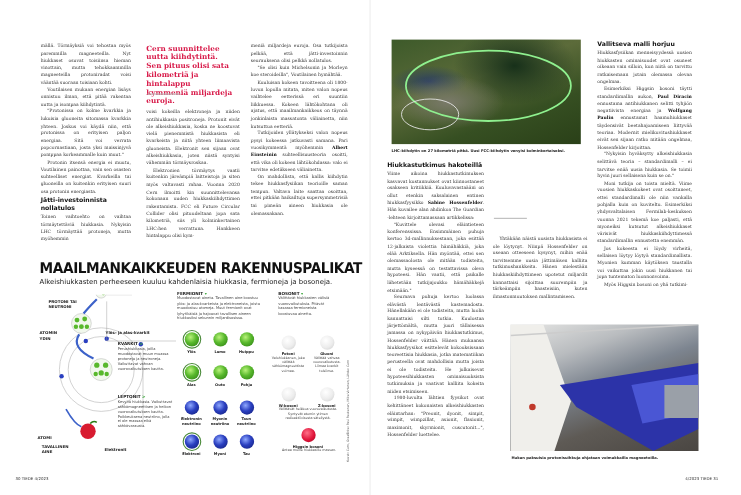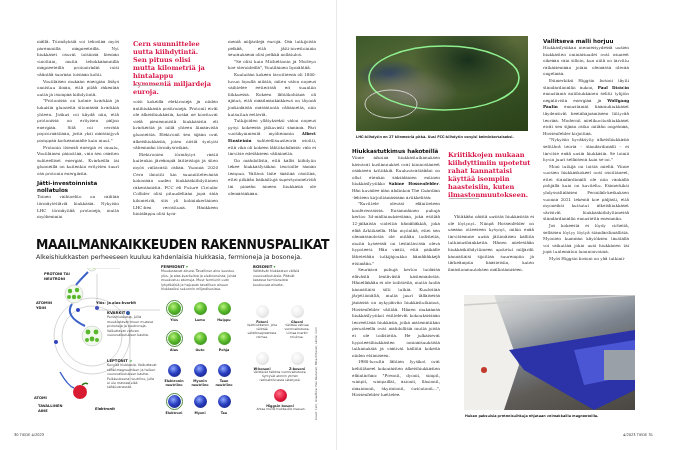--- a/index.html
+++ b/index.html
@@ -48,21 +48,21 @@
 
   <div class="col" style="left:37px;top:39px;width:82px;">
     <p class="first">mällä. Törmäyksiä voi tehostaa myös paremmilla magneeteilla. Nyt hiukkaset osuvat toisiinsa hieman vinottain, mutta tehokkaammilla magneeteilla protoniradat voisi vääntää suoraan toisiaan kohti.</p>
     <p>Voutilaisen mukaan energian lisäys onnistuu ilman, että pitää rakentaa uutta ja isompaa kiihdytintä.</p>
     <p>"Protonissa on kolme kvarkkia ja lukuisia gluoneita sitomassa kvarkkia yhteen. Joskus voi käydä niin, että protonissa on erityisen paljon energiaa. Sitä voi verrata popcornastiaan, josta yksi maissinjyvä pomppaa korkeammalle kuin muut."</p>
     <p>Protonin itsensä energia ei muutu, Voutilainen painottaa, vain sen osasten suhteelliset energiat. Kvarkeilla tai gluoneilla on kuitenkin erityisen suuri osa protonin energiasta.</p>
     <div class="sub">Jätti-investoinnista nollatulos</div>
     <p class="first">Toinen vaihtoehto on vaihtaa törmäytettäviä hiukkasia. Nykyisin LHC törmäyttää protoneja, mutta myöhemmin</p>
   </div>
 
-  <div class="pull" style="left:133px;top:40px;width:80px;">Cern suunnittelee uutta kiihdytintä. Sen pituus olisi mutta kilometriä ja hintalappu kymmeniä miljardeja euroja.</div>
+  <div class="pull" style="left:133px;top:40px;width:80px;">Cern suunnittelee uutta kiihdytintä. Sen pituus olisi sata kilometriä ja hintalappu kymmeniä miljardeja euroja.</div>
   <div class="pull-rule" style="left:134px;top:85px;width:30px;"></div>
 
   <div class="col" style="left:133px;top:99px;width:85px;">
     <p class="first">voisi kokeilla elektroneja ja niiden antihiukkasia positroneja. Protonit eivät ole alkeishiukkasia, koska ne koostuvat vielä pienemmistä hiukkasista eli kvarkeista ja niitä yhteen liimaavista gluoneista. Elektronit sen sijaan ovat alkeishiukkasia, joten niistä syntyisi vähemmän törmäysroskaa.</p>
     <p>Elektronien törmäytys vaatii kuitenkin järeämpiä laitteistoja ja siten myös valtavasti rahaa. Vuonna 2020 Cern ilmoitti kin suunnittelevansa kokonaan uuden hiukkaskiihdyttimen rakentamista. FCC eli Future Circular Collider olisi pituudeltaan jopa sata kilometriä, siis yli kolminkertainen LHC:hen verrattuna. Hankkeen hintalappu olisi kym-</p>
   </div>
 
   <div class="col" style="left:228px;top:39px;width:88px;">
     <p class="first">meniä miljardeja euroja. Osa tutkijoista pelkää, että jätti-investoinnin seurauksena olisi pelkkä nollatulos.</p>
     <p>"Se olisi kuin Michelsonin ja Morleyn koe steroideilla", Voutilainen hymähtää.</p>
@@ -202,21 +202,20 @@
   <div class="caption" style="left:19px;top:135px;">LHC-kiihdytin on 27 kilometriä pitkä. Uusi FCC-kiihdytin venyisi kolminkertaiseksi.</div>
 
   <div class="col" style="left:15px;top:148px;width:88px;">
     <div class="sub" style="margin-top:0;">Hiukkastutkimus hakoteillä</div>
     <p class="first">Viime aikoina hiukkastutkimuksen kasvavat kustannukset ovat kiinnostaneet osakseen kritiikkiä. Kuuluvavastaääni on ollut etenkin saksalainen entinen hiukkasfyysikko <b>Sabine Hossenfelder</b>. Hän kuvailee alan ahdinkoa The Guardian -lehteen kirjoittamassaan artikkelissa:</p>
     <p>"Kuvittele olevasi eläintieteen konferenssissa. Ensimmäinen puhuja kertoo 3d-mallinnuksestaan, joka esittää 12-jalkaista violettia hämähäkkiä, joka elää Arktiksella. Hän myöntää, ettei sen olemassaolosta ole mitään todisteita, mutta kyseessä on testattavissa oleva hypoteesi. Hän vaatii, että paikalle lähetetään tutkijajoukko hämähäkkejä etsimään."</p>
     <p>Seuraava puhuja kertoo luolassa elävästä lentävästä kastemadosta. Hänellakään ei ole todisteita, mutta luolia kannattaisi silti tutkia. Kuulostaa järjettömältä, mutta juuri tällaisessa jamassa on nykypäivän hiukkastutkimus, Hossenfelder väittää. Hänen mukaansa hiukkasfyysikot esittelevät kokouksissaan teoreettisia hiukkasia, jotka matematiikan perusteella ovat mahdollisia mutta joista ei ole todisteita. He julkaisevat hypoteesihiukkasten ominaisuuksista tutkimuksia ja vaativat kalliita kokeita niiden etsimiseen.</p>
     <p>1980-luvulta lähtien fyysikot ovat kehittäneet kokonaisten alkeishiukkasten eläintarhan: "Preonit, dyonit, simpit, wimpit, wimpzillat, axionit, flaxionit, maximonit, skyrmionit, cuscutonit...", Hossenfelder luettelee.</p>
   </div>
 
-  <div class="pull" style="left:111px;top:151px;width:90px;">Kriitikkojen mukaan kiihdyttimiin upotetut rahat kannattaisi käyttää isompiin haasteisiin, kuten ilmastonmuutokseen.</div>
   <div class="pull-rule" style="left:112px;top:198px;width:30px;"></div>
 
   <div class="col" style="left:111px;top:214px;width:86px;">
     <p>Yhtäkään näistä uusista hiukkasista ei ole löytynyt. Niinpä Hossenfelder on useaan otteeseen kysynyt, mihin enää tarvitsemme uusia jättimäisen kalliita tutkimushankkeita. Hänen mielestään hiukkaskiihdyttimeen upotetut miljardit kannattaisi sijoittaa suurempiin ja tärkeämpiin haasteisiin, kuten ilmastonmuutoksen mallintamiseen.</p>
   </div>
 
   <div class="col" style="left:206px;top:38px;width:86px;">
     <div class="sub" style="margin-top:0;">Vallitseva malli horjuu</div>
     <p class="first">Hiukkasfysiikan menneisyydessä uusien hiukkasten ominaisuudet ovat osuneet oikeaan vain silloin, kun niitä on tarvittu ratkaisemaan jotain olemassa olevaa ongelmaa.</p>
     <p>Esimerkiksi Higgsin bosoni täytti standardimallin aukon, <b>Paul Diracin</b> ennustama antihiukkanen selitti tyhjiön negatiivista energiaa ja <b>Wolfgang Paulin</b> ennustamat haamuhiukkaset täydensivät beetahajoamiseen liittyvää teoriaa. Modernit mielikuvitushiukkaset eivät sen sijaan ratko mitään ongelmaa, Hossenfelder kirjoittaa.</p>

